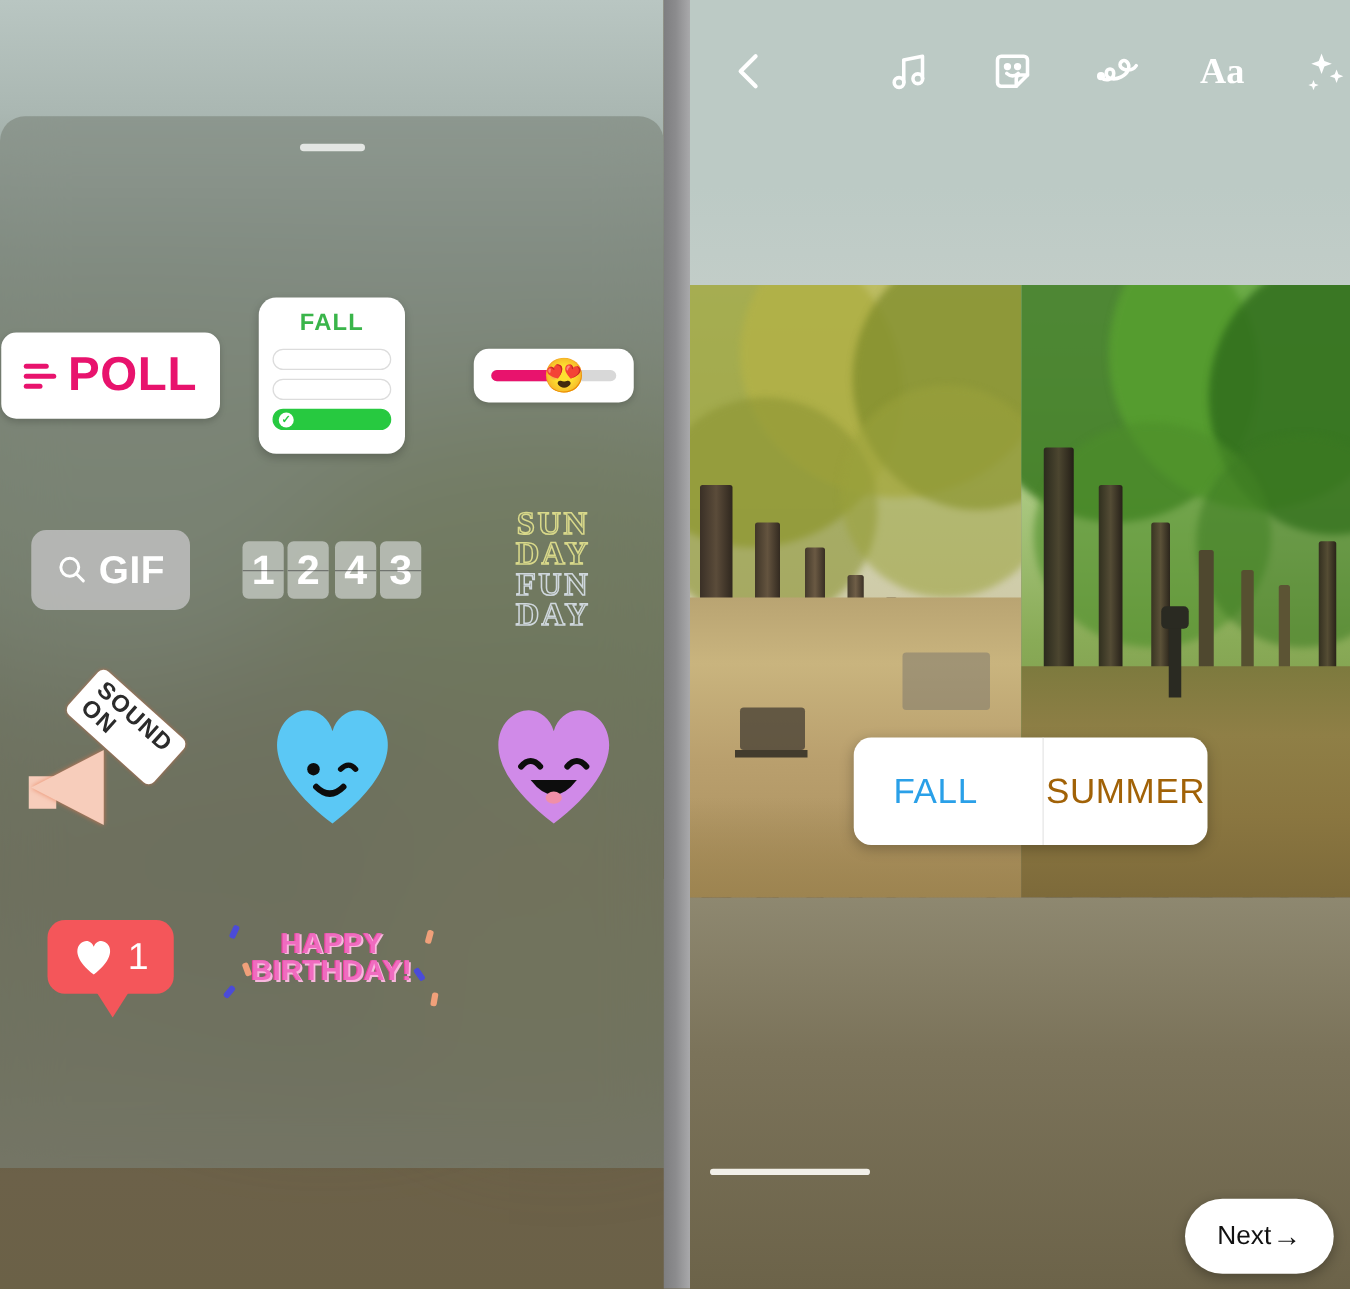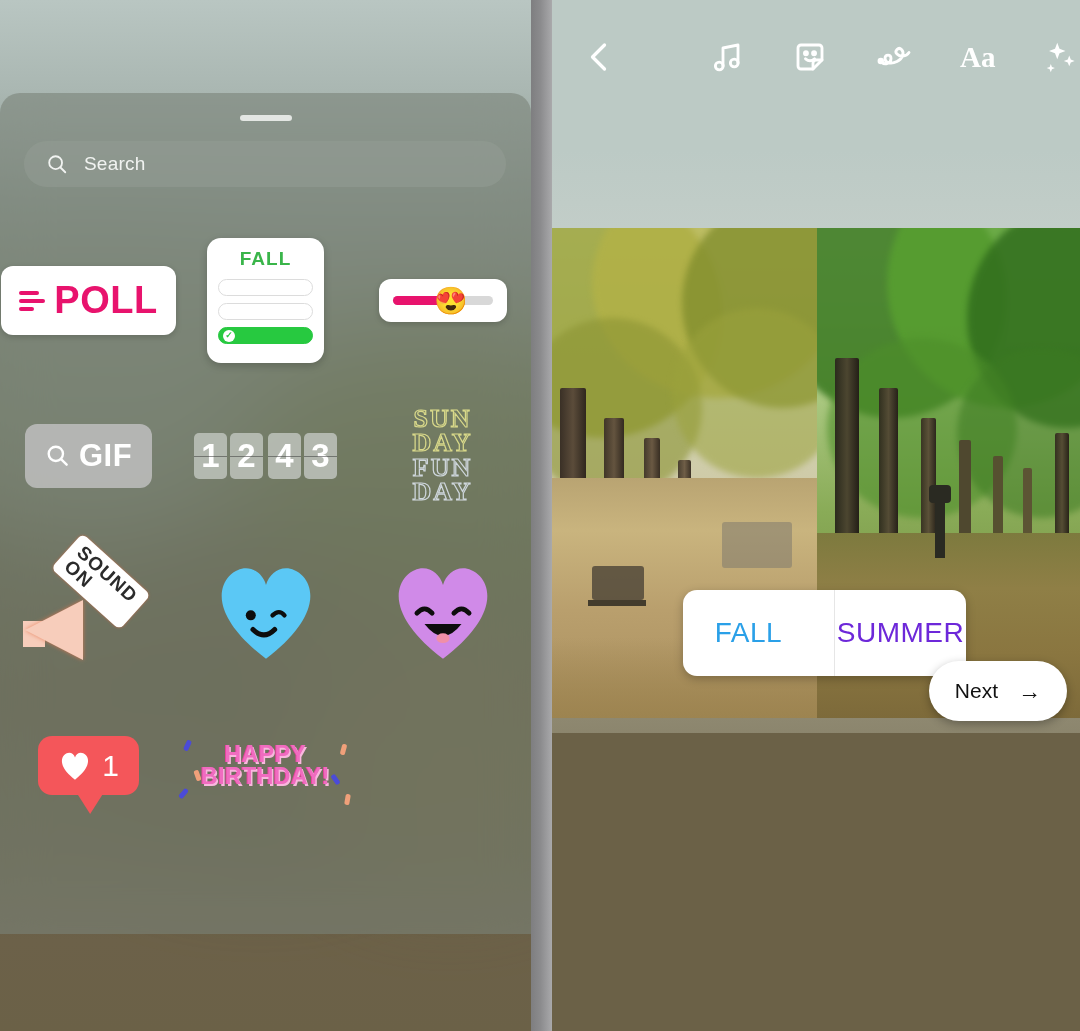--- a/index.html
+++ b/index.html
@@ -210,21 +210,21 @@
   .hbd .conf { position: absolute; width: 5px; height: 11px; border-radius: 2px; }
 
   
   #divider {
     position: absolute; left: 531px; top: 0; width: 21px; height: 1031px;
     background: linear-gradient(90deg,#7e7e80 0%, #8b8b8d 45%, #a9a9ab 100%);
   }
 
   
   #right-phone {
-    position: absolute; left: 552px; top: 0; width: 528px; height: 733px;
+    position: absolute; left: 552px; top: 0; width: 528px; height: 1031px;
     overflow: hidden;
     background: linear-gradient(180deg,
       #bccac5 0px, #bccac5 150px, #c2cdc8 228px,
       #b9bda8 228px, #8a8468 560px, #6f6750 720px,
       #6e654c 760px, #6b6147 1031px);
   }
   #right-bg-lower {
     position: absolute; left: 0; top: 718px; width: 100%; height: 313px;
     background: linear-gradient(180deg, #8e8870 0%, #7b735a 40%, #6c6349 100%);
   }
@@ -270,58 +270,51 @@
   #poll-options {
     background: #fff; border-radius: 14px; height: 86px; display: flex; overflow: hidden;
     box-shadow: 0 3px 10px rgba(0,0,0,.25);
   }
   #poll-options .opt {
     flex: 1; display: flex; align-items: center; justify-content: center;
     font-size: 28px; font-weight: 500; letter-spacing: .5px;
     font-family: "Liberation Sans Narrow","Liberation Sans", sans-serif;
   }
   #poll-options .opt.a { color: #2aa0e8; }
-  #poll-options .opt.b { color: #6d28d9; border-left: 1.5px solid #e6e6e6; margin-left: 20px; }
+  #poll-options .opt.b { color: #a16207; border-left: 1.5px solid #e6e6e6; margin-left: 20px; }
 
   
   #story-progress {
     position: absolute; left: 16px; top: 935px; width: 128px; height: 5px;
     border-radius: 3px; background: #f1efe8;
   }
   #next-button {
     position: absolute; right: 13px; bottom: 12px;
     background: #fff; border-radius: 32px; height: 60px;
-    display: flex; align-items: center; gap: 20px; padding: 0 26px;
+    display: flex; align-items: center; gap: 1px; padding: 0 26px;
     box-shadow: 0 3px 10px rgba(0,0,0,.3);
   }
   #next-button .lbl { color: #111; font-size: 21px; }
   #next-button .arw { font-size: 23px; color: #111; line-height: 1; }
 </style>
 </head>
 <body>
 
 <div id="root">
 
   <div id="left-phone">
     <div class="phone-bg"></div>
     <div class="blob b1"></div>
     <div class="blob b2"></div>
     <div class="blob b3"></div>
     <div class="blob b4"></div>
 
     <div id="sticker-tray">
       <div id="tray-handle"></div>
 
-      <div id="search-bar">
-        <svg class="s-icon" viewBox="0 0 24 24" fill="none" stroke="#f1f3f1" stroke-width="2">
-          <circle cx="10.5" cy="10.5" r="7"></circle>
-            <line x1="15.8" y1="15.8" x2="21" y2="21" stroke-linecap="round"></line>
-        </svg>
-        <span class="s-text">Search</span>
-      </div>
 
       <div id="sticker-grid">
 
         <div class="cell">
           <div class="poll-chip">
             <span class="bars">
                 <i></i>
                 <i></i>
                 <i></i>
               </span>

